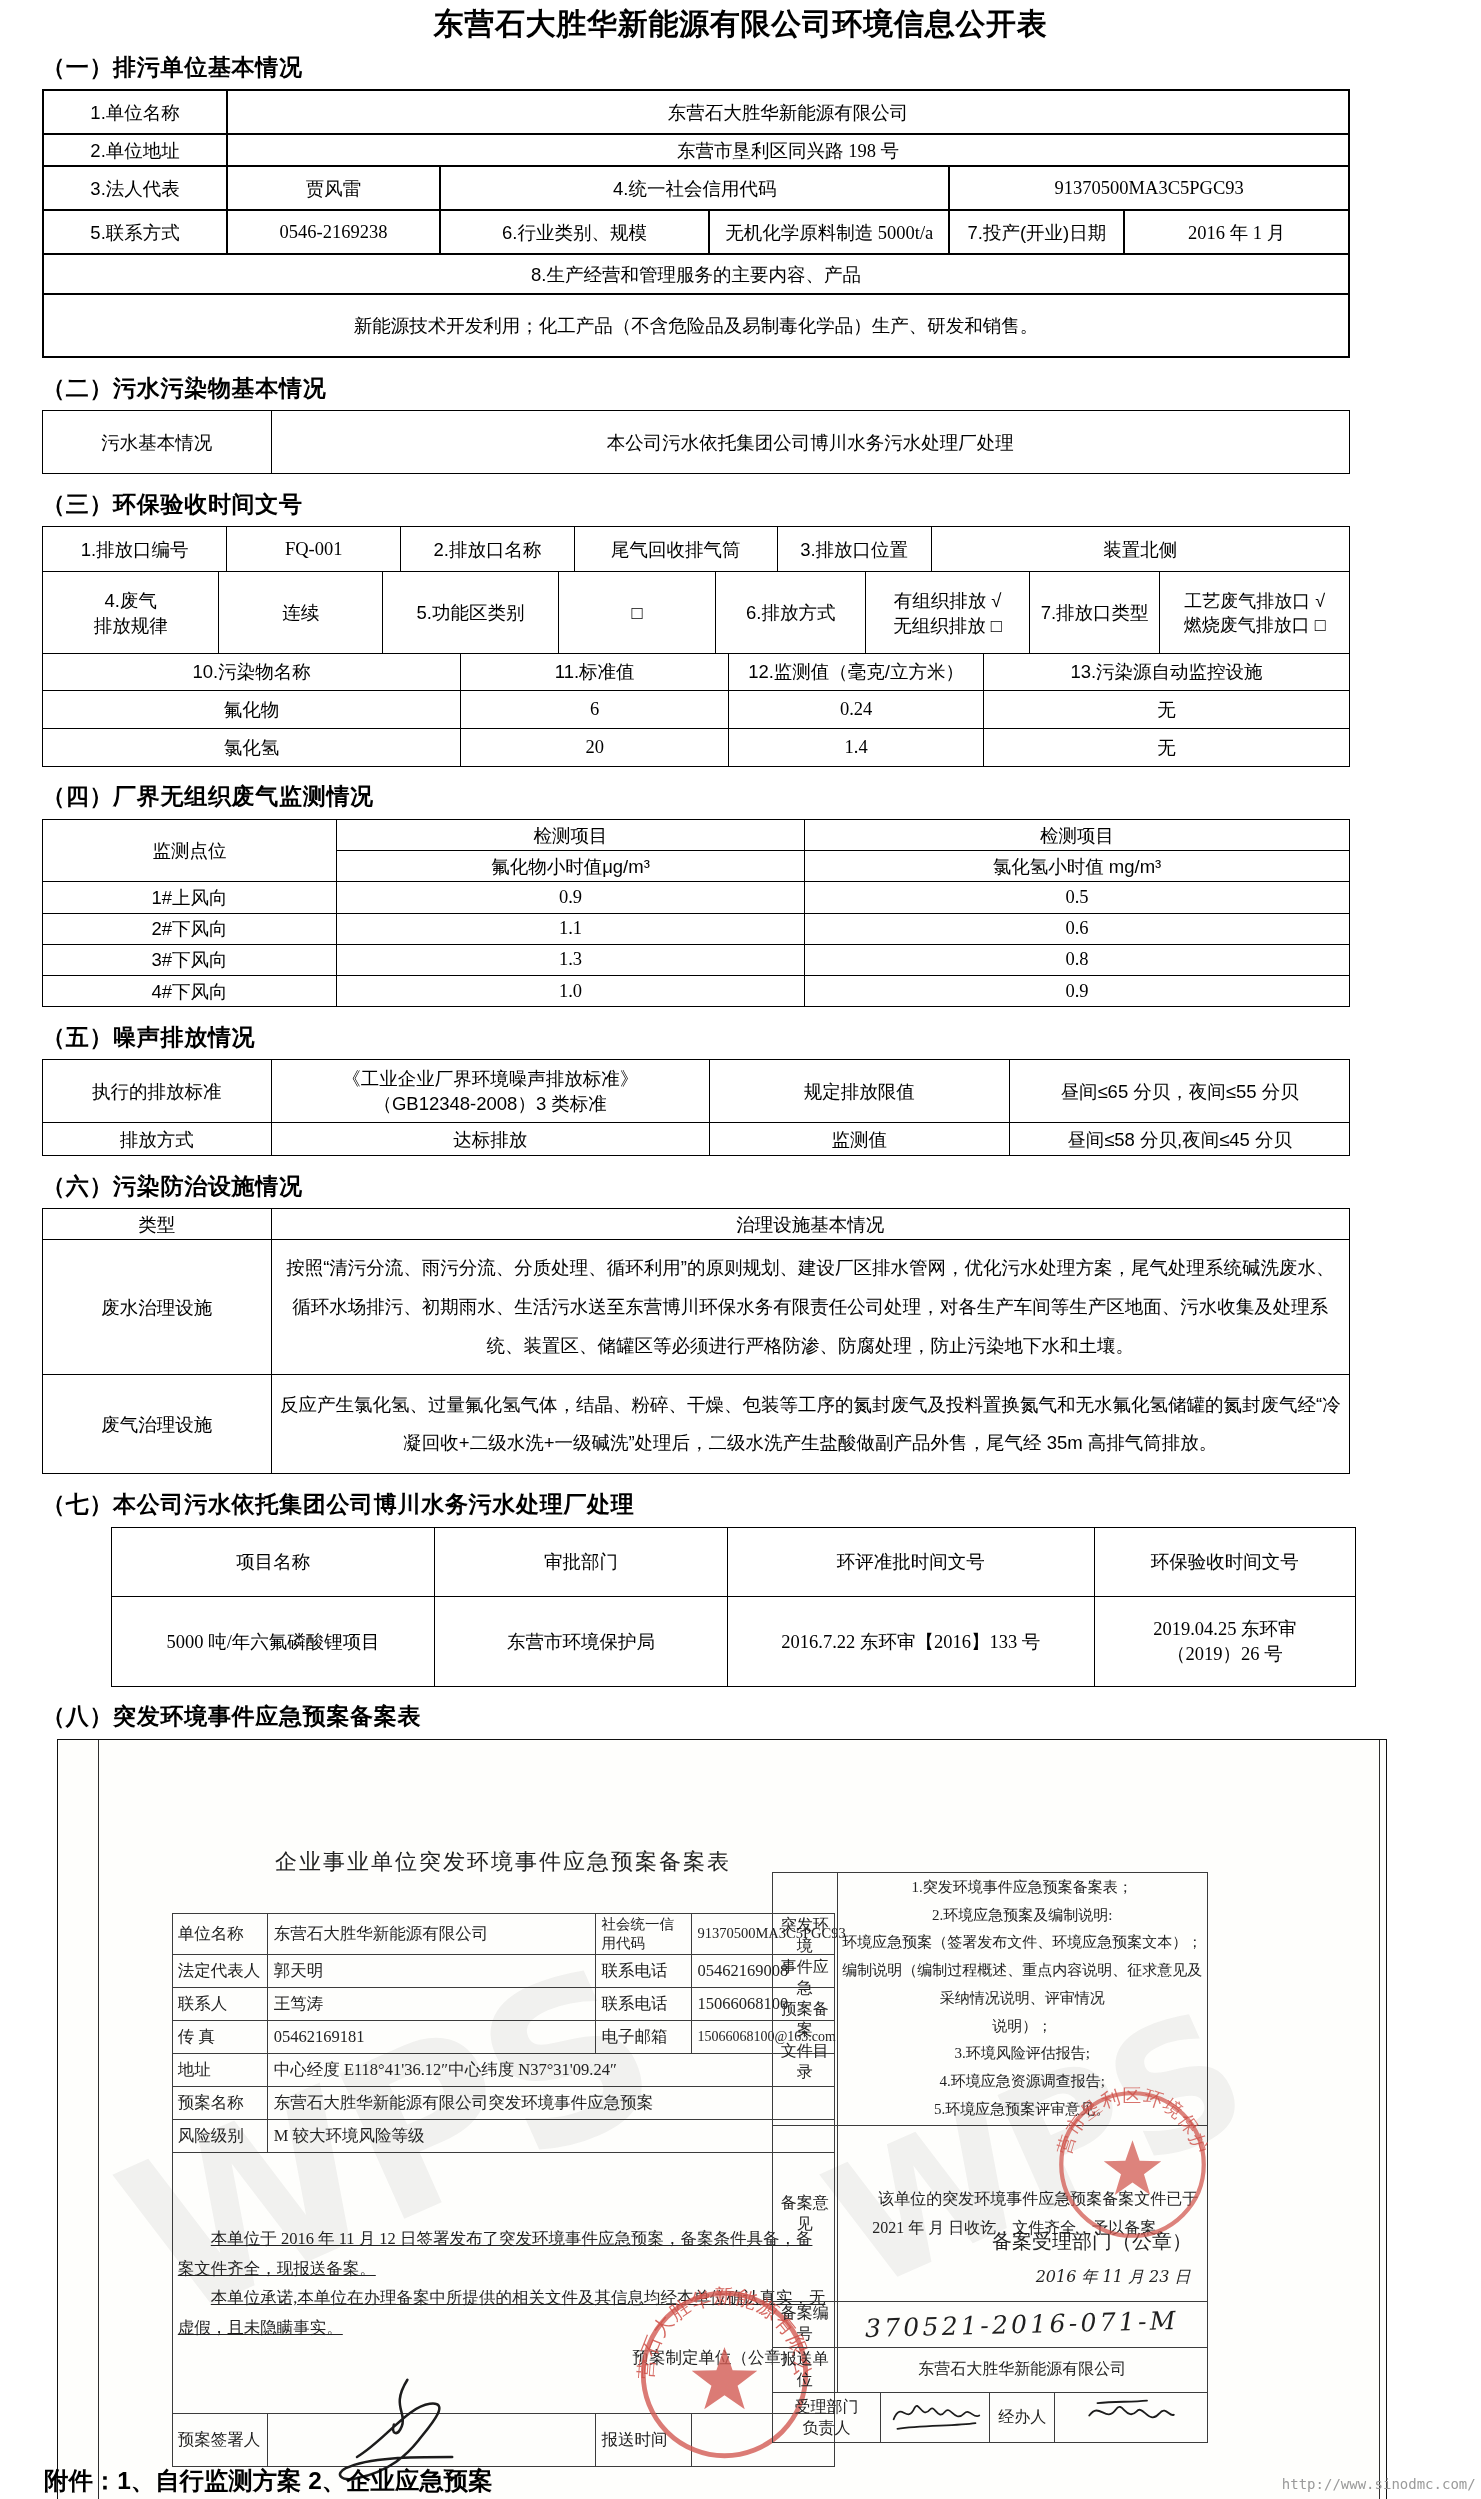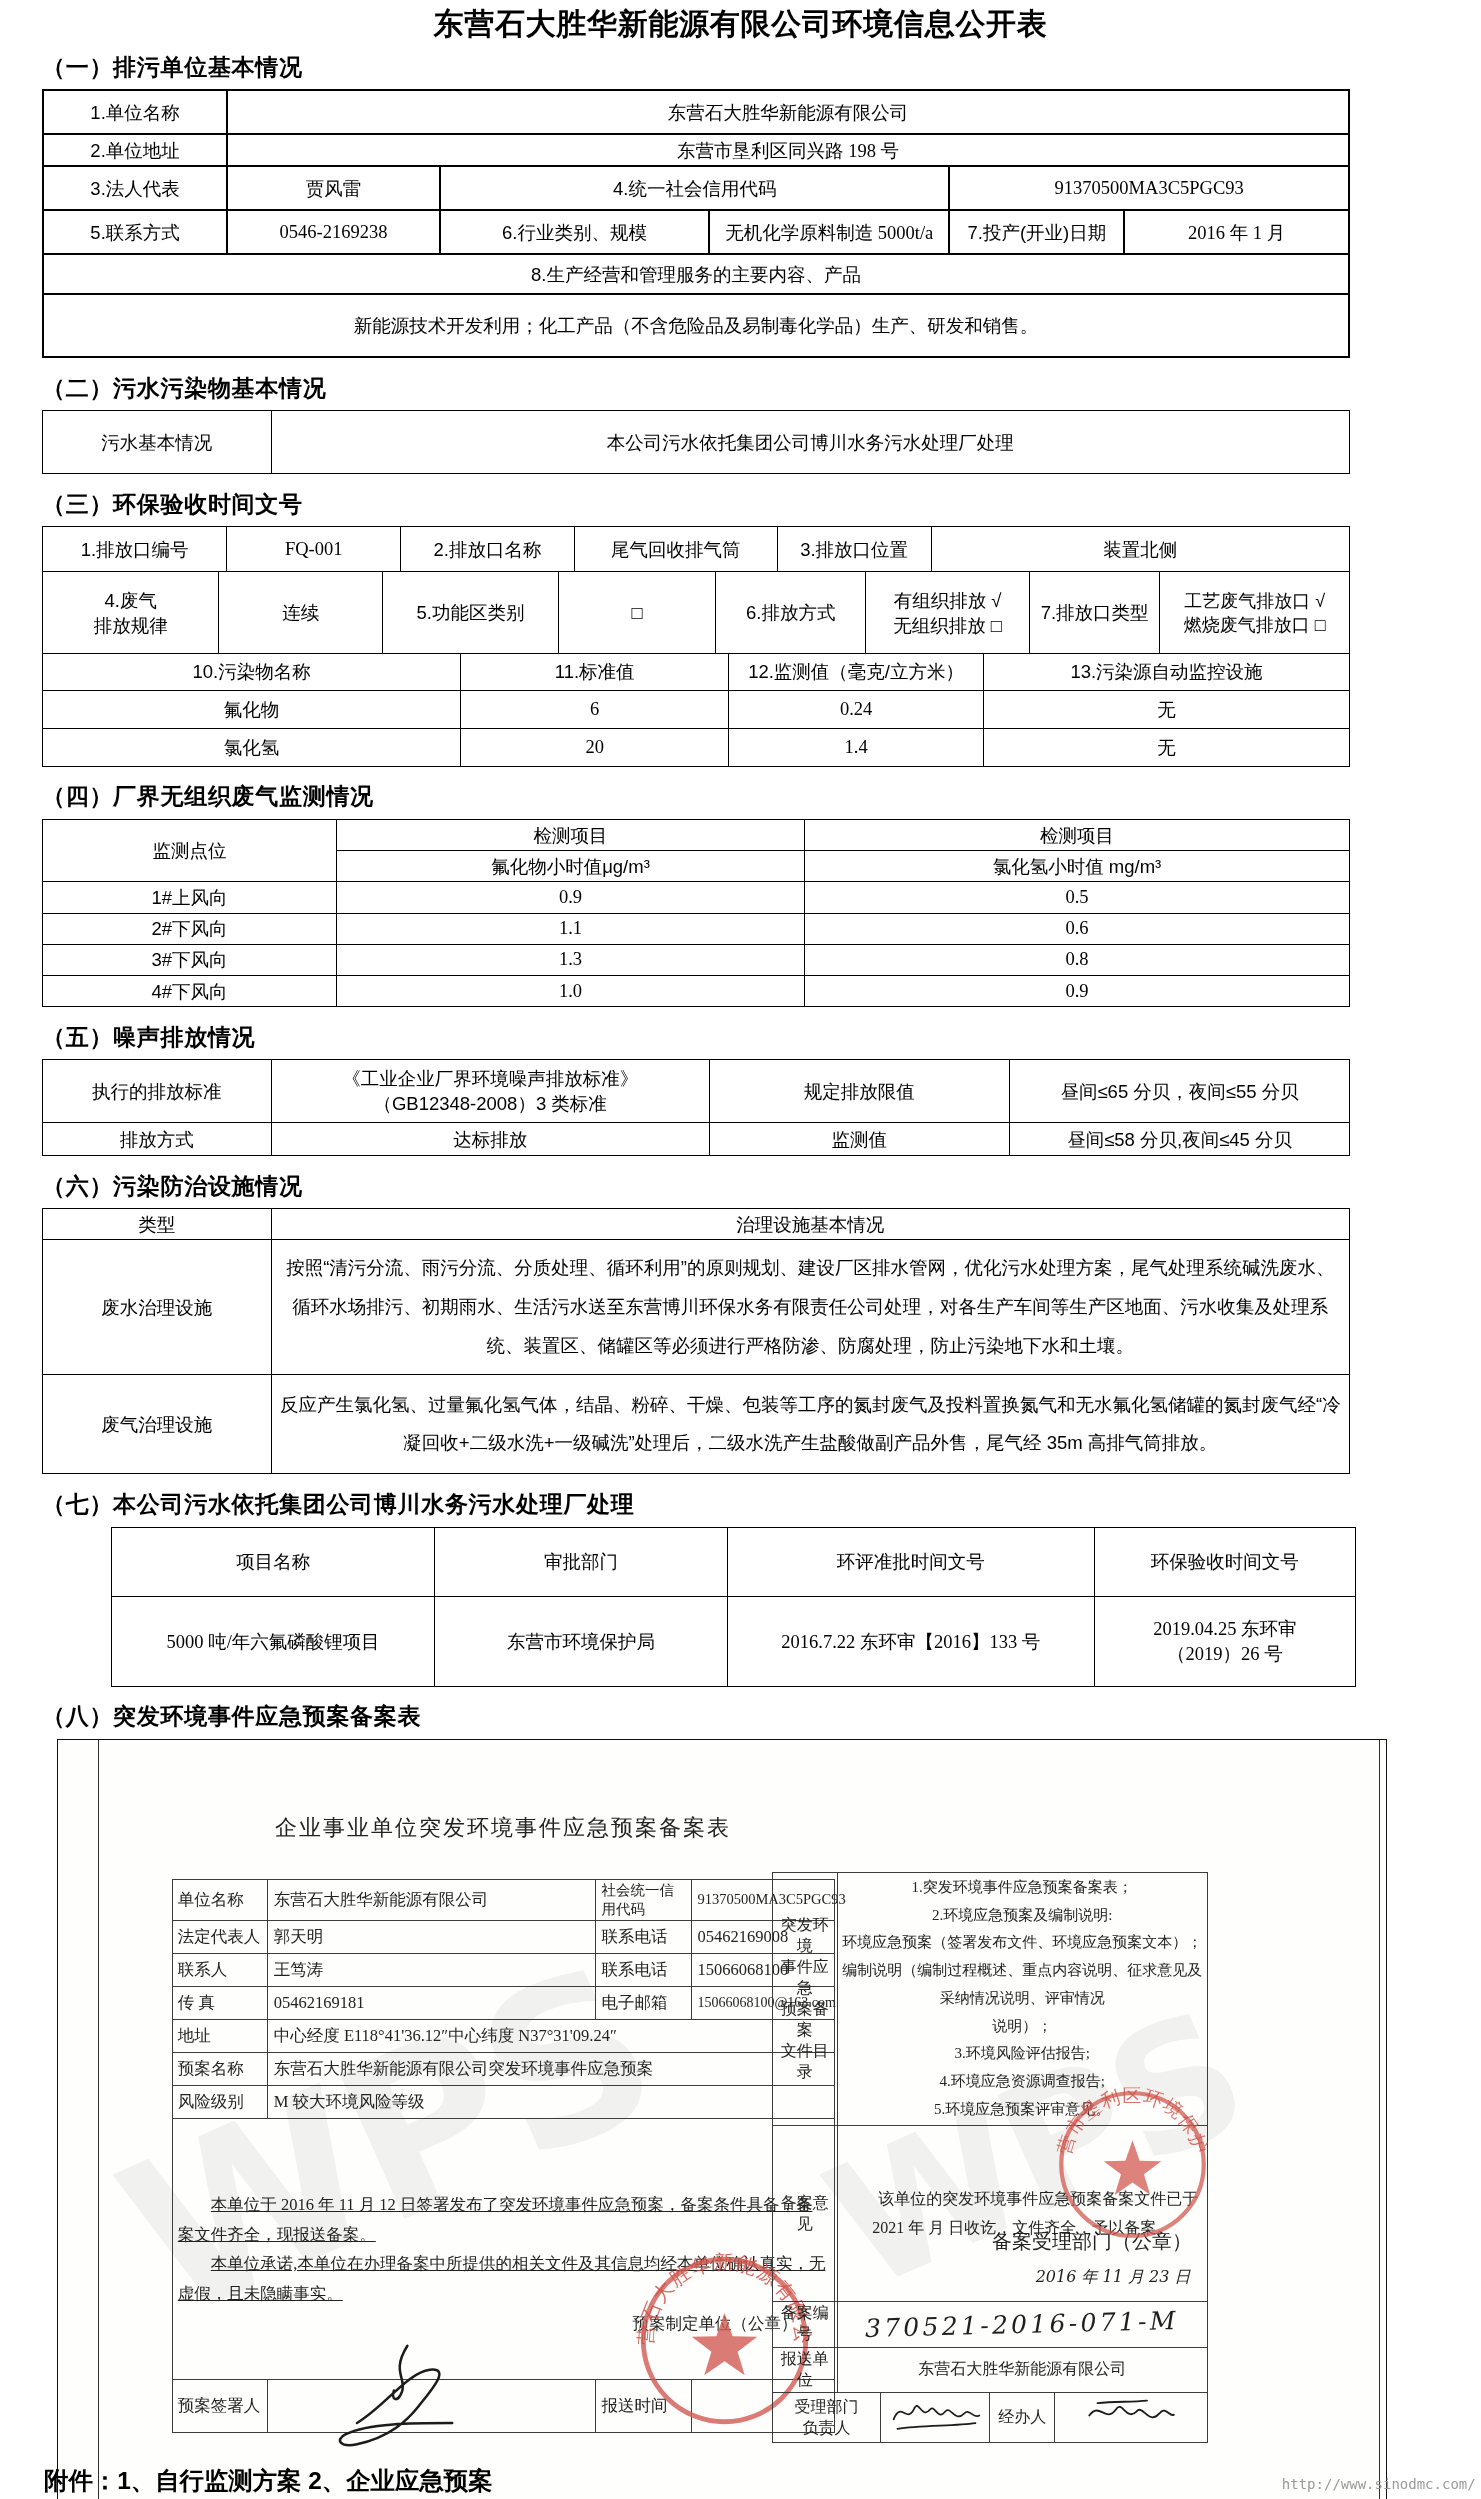--- a/index.html
+++ b/index.html
@@ -25,21 +25,21 @@
   table.t7 { width:1245px; margin-left:69px; }
 
   
   .scanbox { position:relative; margin:6.6px 0 0 14.5px; width:1328px; height:779px;
              border:1.3px solid #111; background:#fefefc; font-family:"Liberation Serif", serif; color:#222; }
   .wm { position:absolute; font-family:"DejaVu Sans", sans-serif; font-weight:800;
         color:rgba(40,40,40,0.06); transform:rotate(-24deg); letter-spacing:-5.3px; pointer-events:none; }
   .wm1 { left:59px; top:277px; font-size:218px; }
   .wm2 { left:765px; top:310px; font-size:172px; }
   .scan-left { position:absolute; left:40px; top:0; width:809px; height:100%; border-left:1.3px solid #2e2e2e; }
-  .scan-title { margin-top:73px; text-align:center; font-size:22px; letter-spacing:2px; }
+  .scan-title { margin-top:107px; text-align:center; font-size:22px; letter-spacing:2px; }
   table.stbl { border-collapse:collapse; table-layout:fixed; width:663px; margin:36px auto 0; font-size:16.5px; }
   table.stbl td { border:1.3px solid #3c3c3c; text-align:left; vertical-align:middle; padding:1.3px 5.3px; }
   td.decl { position:relative; text-align:left; vertical-align:top; padding:16px 20px 0 22.4px; line-height:1.8; }
   td.decl p { margin:0; text-indent:2em;text-decoration:underline; }
   .seal { position:absolute; }
   .seal-left { right:20px; bottom:-51px; width:179px; height:179px; }
   .cap-left { position:absolute; right:36px; bottom:41px; font-size:16.5px; }
   td.sigcell { position:relative; }
   .sig-big { position:absolute; left:46px; top:-41px; }
   .scan-right { position:absolute; left:698px; top:0; width:623px; height:100%; border-right:1.3px solid #2e2e2e; }

